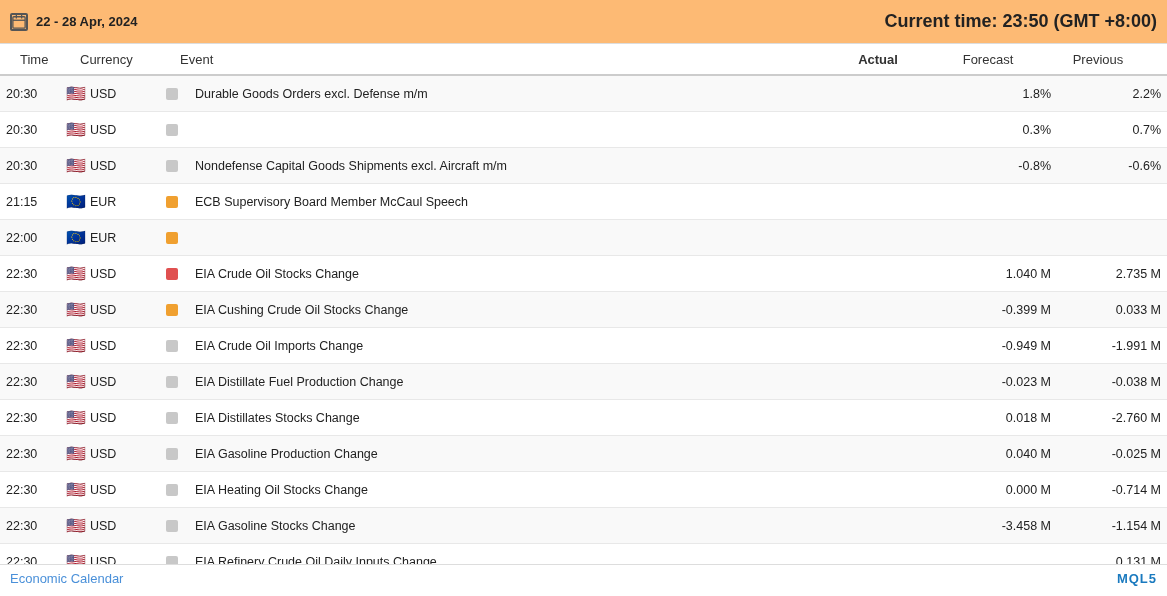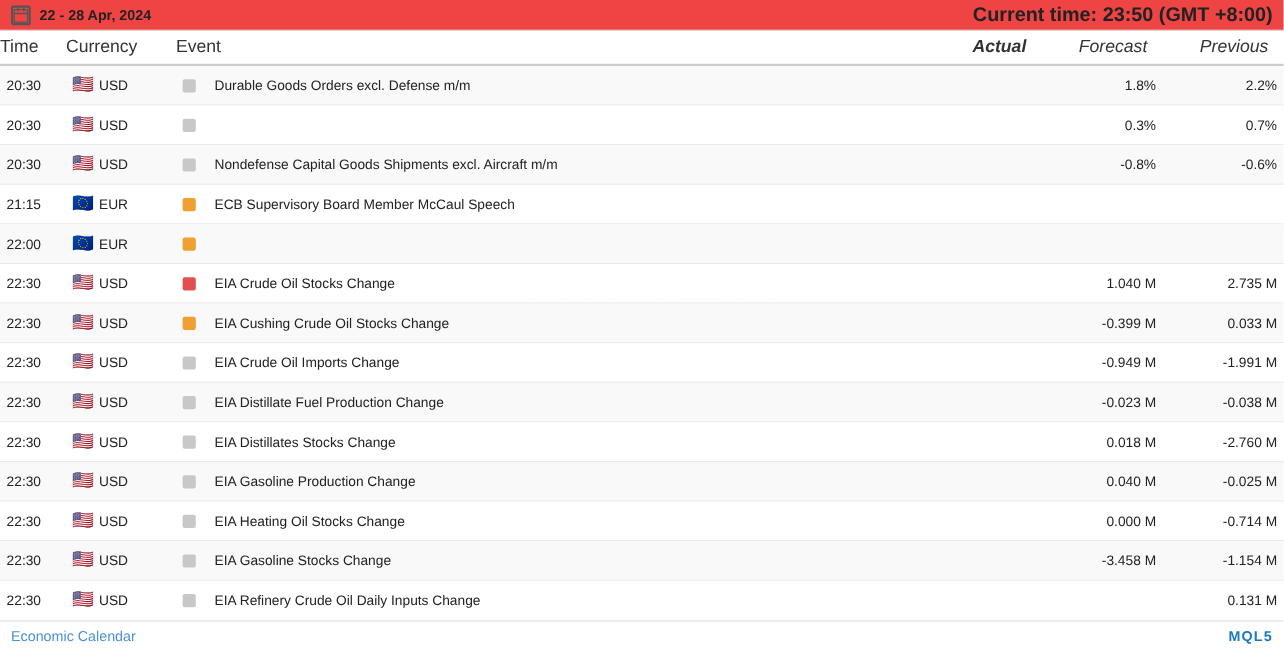--- a/index.html
+++ b/index.html
@@ -26,23 +26,23 @@
       pointer-events: none;
       z-index: 0;
       letter-spacing: 4px;
     }
 
     .header-bar {
       display: flex;
       align-items: center;
       justify-content: space-between;
       padding: 4px 10px;
-      background: #ef4444;
+      background: #fdba74;
       border-bottom: 1px solid #ddd;
-      height: 28px;
+      height: 44px;
     }
 
     .header-left {
       display: flex;
       align-items: center;
       gap: 8px;
     }
 
     .calendar-icon {
       width: 18px;
@@ -74,28 +74,27 @@
       display: grid;
       grid-template-columns: 60px 100px 1fr 110px 110px 110px 14px;
       background: #fff;
       border-bottom: 2px solid #ccc;
       padding: 4px 0;
       height: 32px;
       align-items: center;
     }
 
     .col-header {
-      font-size: 16px;
+      font-size: 13px;
       color: #333;
-      padding: 0 0;
+      padding: 0 20px;
     }
 
     .col-header.right {
-      text-align: right;
-      font-style: italic;
+      text-align: center;
     }
 
     .col-header.bold {
       font-weight: bold;
     }
 
     .table-body {
       overflow-y: auto;
       height: calc(596px - 36px - 32px - 28px);
       position: relative;

